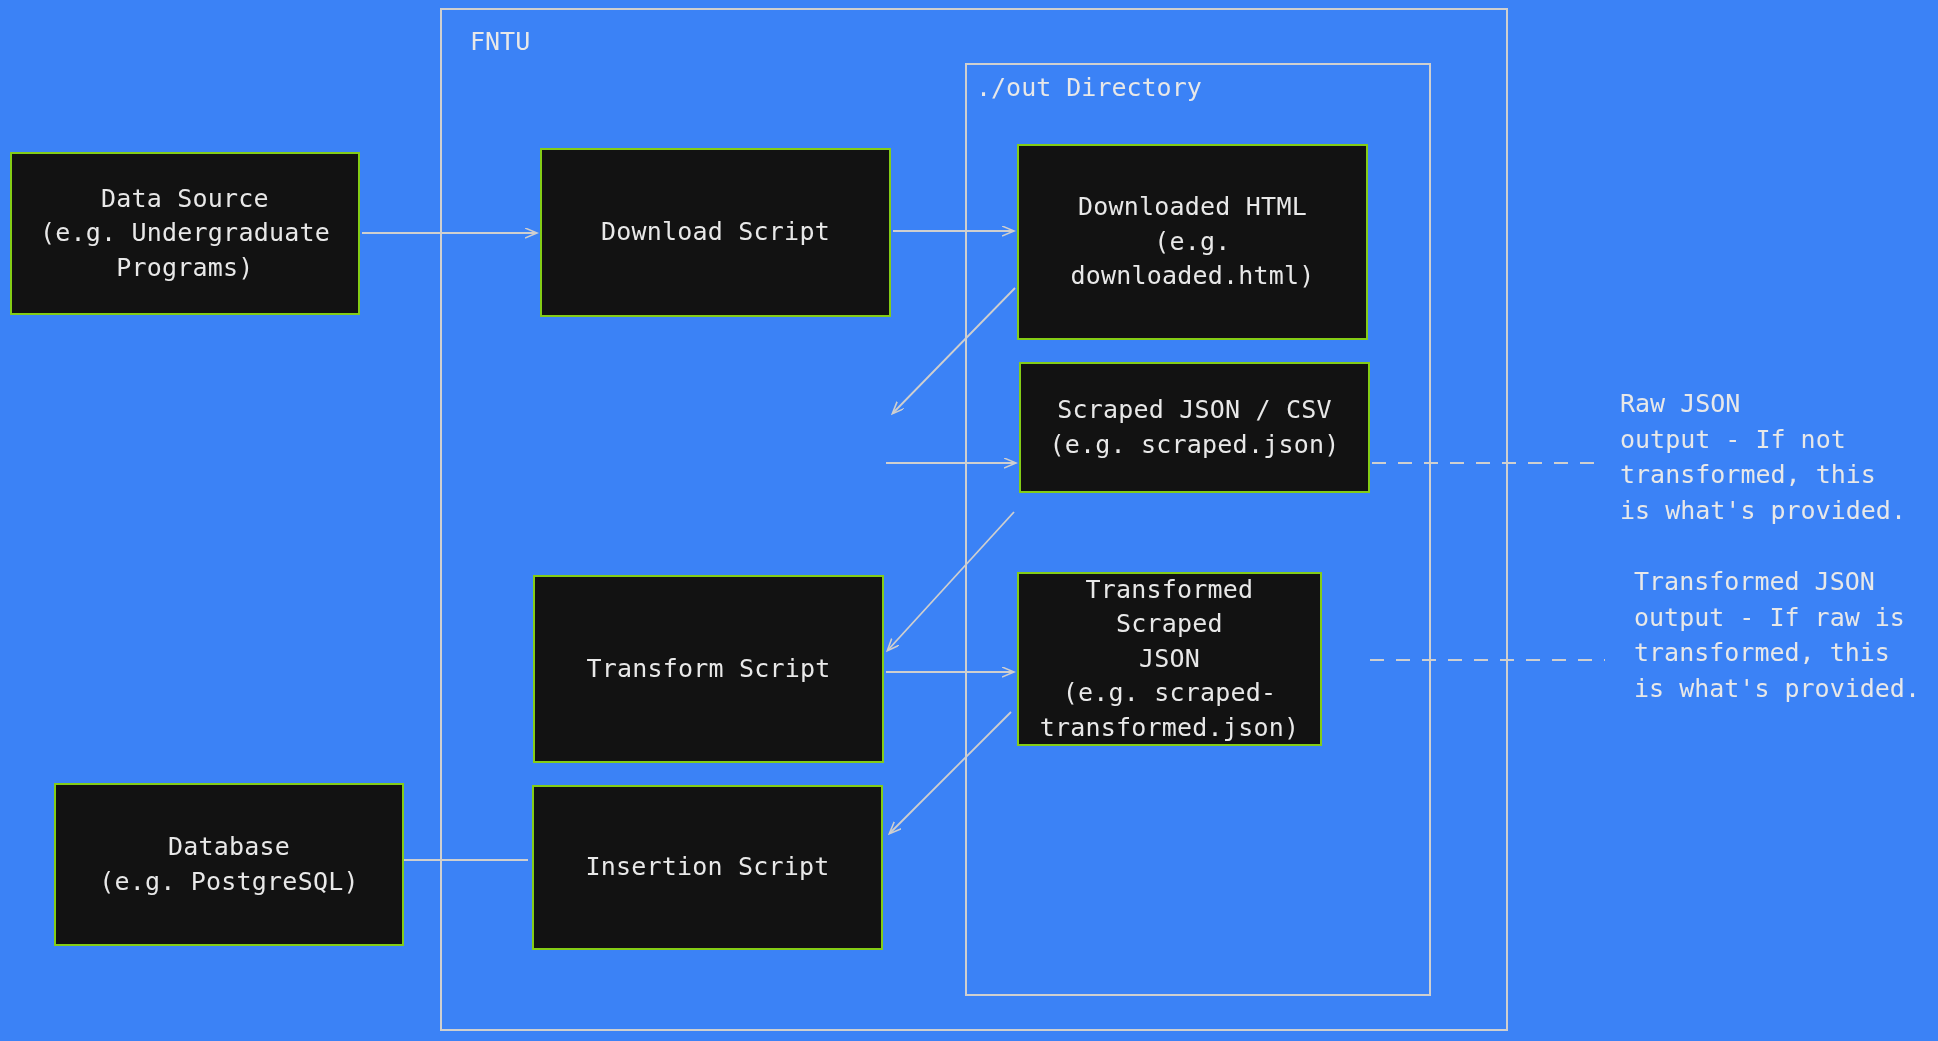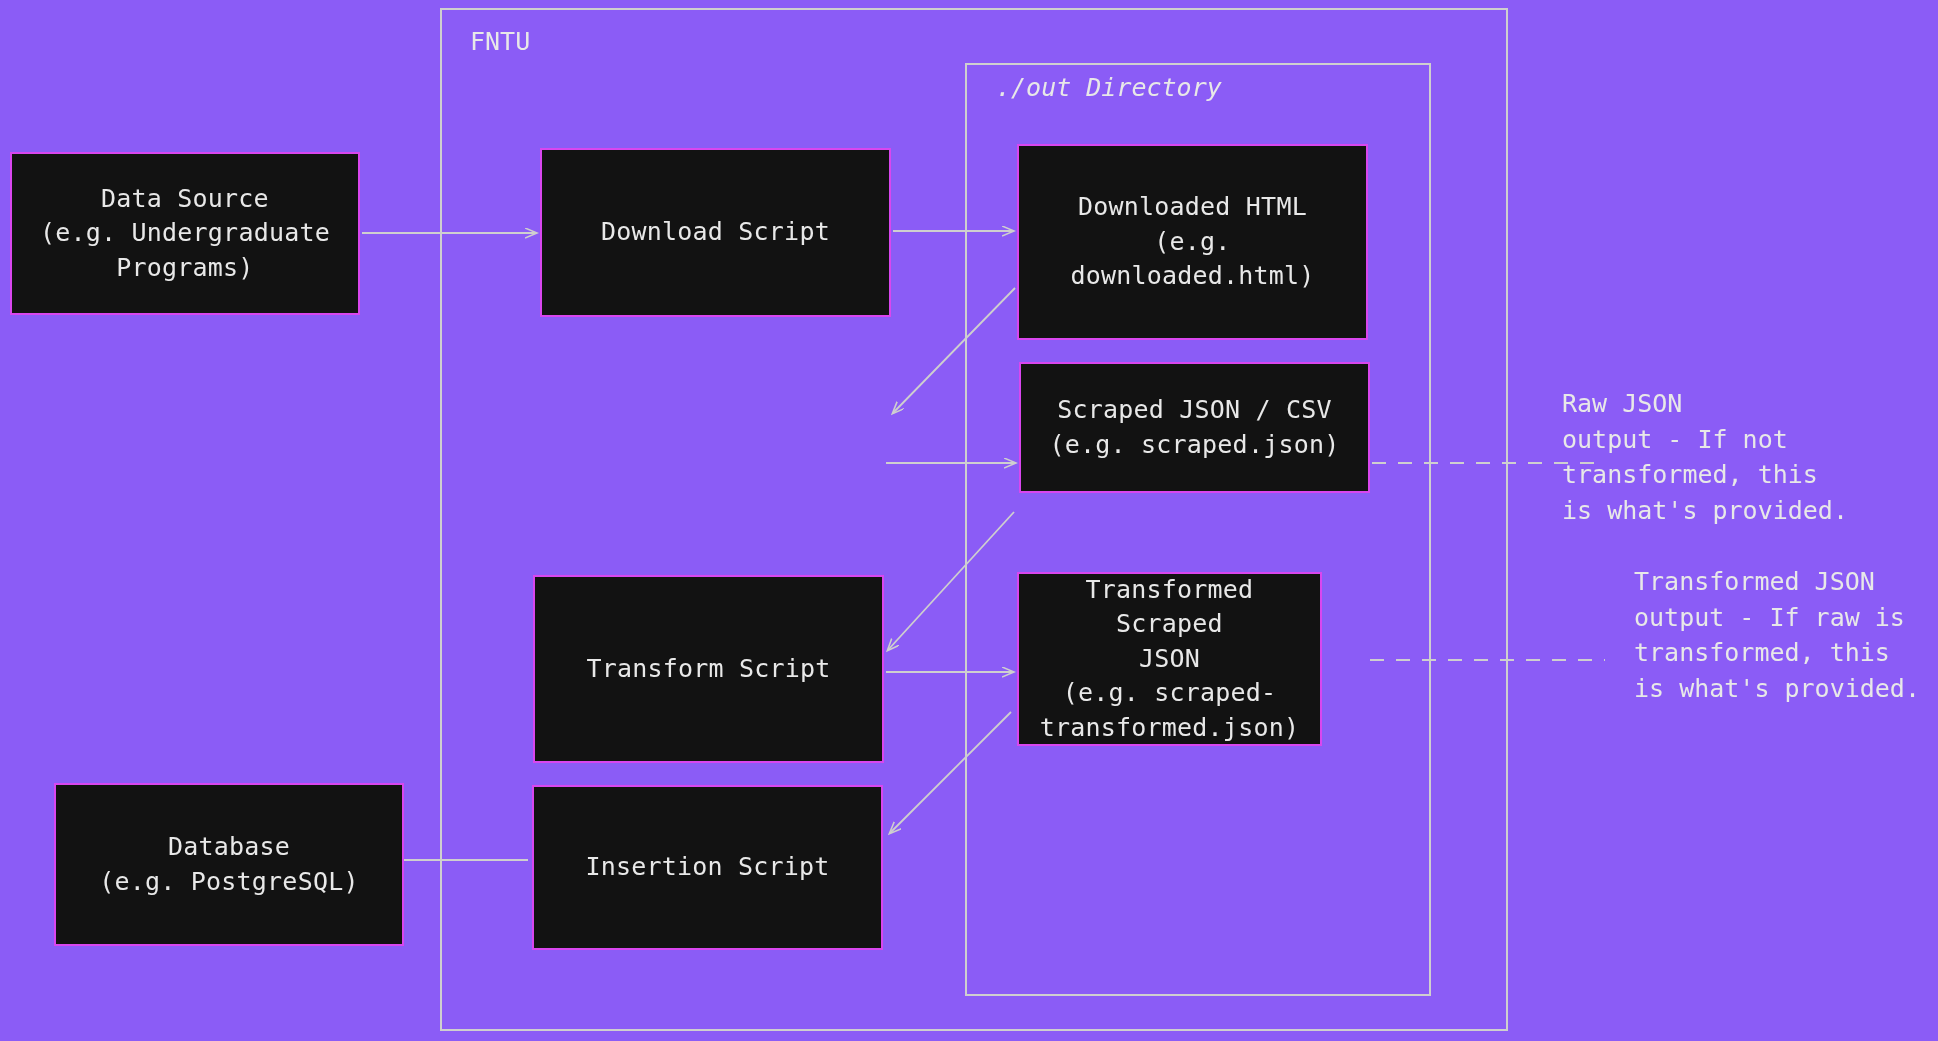--- a/index.html
+++ b/index.html
@@ -20,21 +20,21 @@
     position: absolute;
     left: 0;
     top: 0;
     width: 1938px;
     height: 1041px;
     pointer-events: none;
   }
   .node {
     position: absolute;
     box-sizing: border-box;
-    border: 2px solid #d946ef;
+    border: 2px solid #84cc16;
     background: #121212;
     display: flex;
     align-items: center;
     justify-content: center;
     text-align: center;
     color: #e8e8e8;
     font-family: "DejaVu Sans Mono", "Liberation Mono", monospace;
     font-size: 25px;
     line-height: 1.38;
     letter-spacing: 0.2px;
@@ -60,27 +60,27 @@
     font-family: "DejaVu Sans Mono", "Liberation Mono", monospace;
     font-size: 25px;
     line-height: 1.42;
     white-space: pre-line;
     text-align: left;
   }
 </style>
 </head>
 <body>
 
-<div id="stage" style="width: 1938px; height: 1041px; background: #8b5cf6;">
+<div id="stage" style="width: 1938px; height: 1041px; background: #3b82f6;">
 
   <div class="container" id="c-fntu" style="left: 440px; top: 8px; width: 1068px; height: 1023px;"></div>
   <div class="container-label" id="cl-fntu" style="left: 470px; top: 27px;">FNTU</div>
 
   <div class="container" id="c-out" style="left: 965px; top: 63px; width: 466px; height: 933px;"></div>
-  <div class="container-label" id="cl-out" style="left: 996px; top: 73px; font-style: italic;">./out Directory</div>
+  <div class="container-label" id="cl-out" style="left: 976px; top: 73px;">./out Directory</div>
 
   <svg class="layer" viewBox="0 0 1938 1041">
     <defs>
       <marker id="arrowhead" markerWidth="14" markerHeight="14" refX="11" refY="5" orient="auto" markerUnits="userSpaceOnUse">
         <path d="M0,0 L12,5 L0,10" fill="none" stroke="#cfcfcf" stroke-width="1.6"></path>
       </marker>
     </defs>
     <g id="edge-group" stroke="#cfcfcf" stroke-width="1.8" fill="none">
         <line x1="362" y1="233" x2="536" y2="233" marker-end="url(#arrowhead)"></line>
         <line x1="893" y1="231" x2="1013" y2="231" marker-end="url(#arrowhead)"></line>
@@ -105,21 +105,21 @@
 (e.g. scraped.json)</div>
   <div class="node" id="n5" style="left: 533px; top: 575px; width: 351px; height: 188px;">Transform Script</div>
   <div class="node" id="n6" style="left: 1017px; top: 572px; width: 305px; height: 174px;">Transformed Scraped
 JSON
 (e.g. scraped-
 transformed.json)</div>
   <div class="node" id="n7" style="left: 532px; top: 785px; width: 351px; height: 165px;">Insertion Script</div>
   <div class="node" id="n8" style="left: 10px; top: 783px; width: 350px; height: 163px; margin-left: 44px;">Database
 (e.g. PostgreSQL)</div>
 
-  <div class="sidenote" id="note0" style="left: 1562px; top: 386px;">Raw JSON
+  <div class="sidenote" id="note0" style="left: 1620px; top: 386px;">Raw JSON
 output - If not
 transformed, this
 is what's provided.</div>
   <div class="sidenote" id="note1" style="left: 1634px; top: 564px;">Transformed JSON
 output - If raw is
 transformed, this
 is what's provided.</div>
 
 </div>
 

